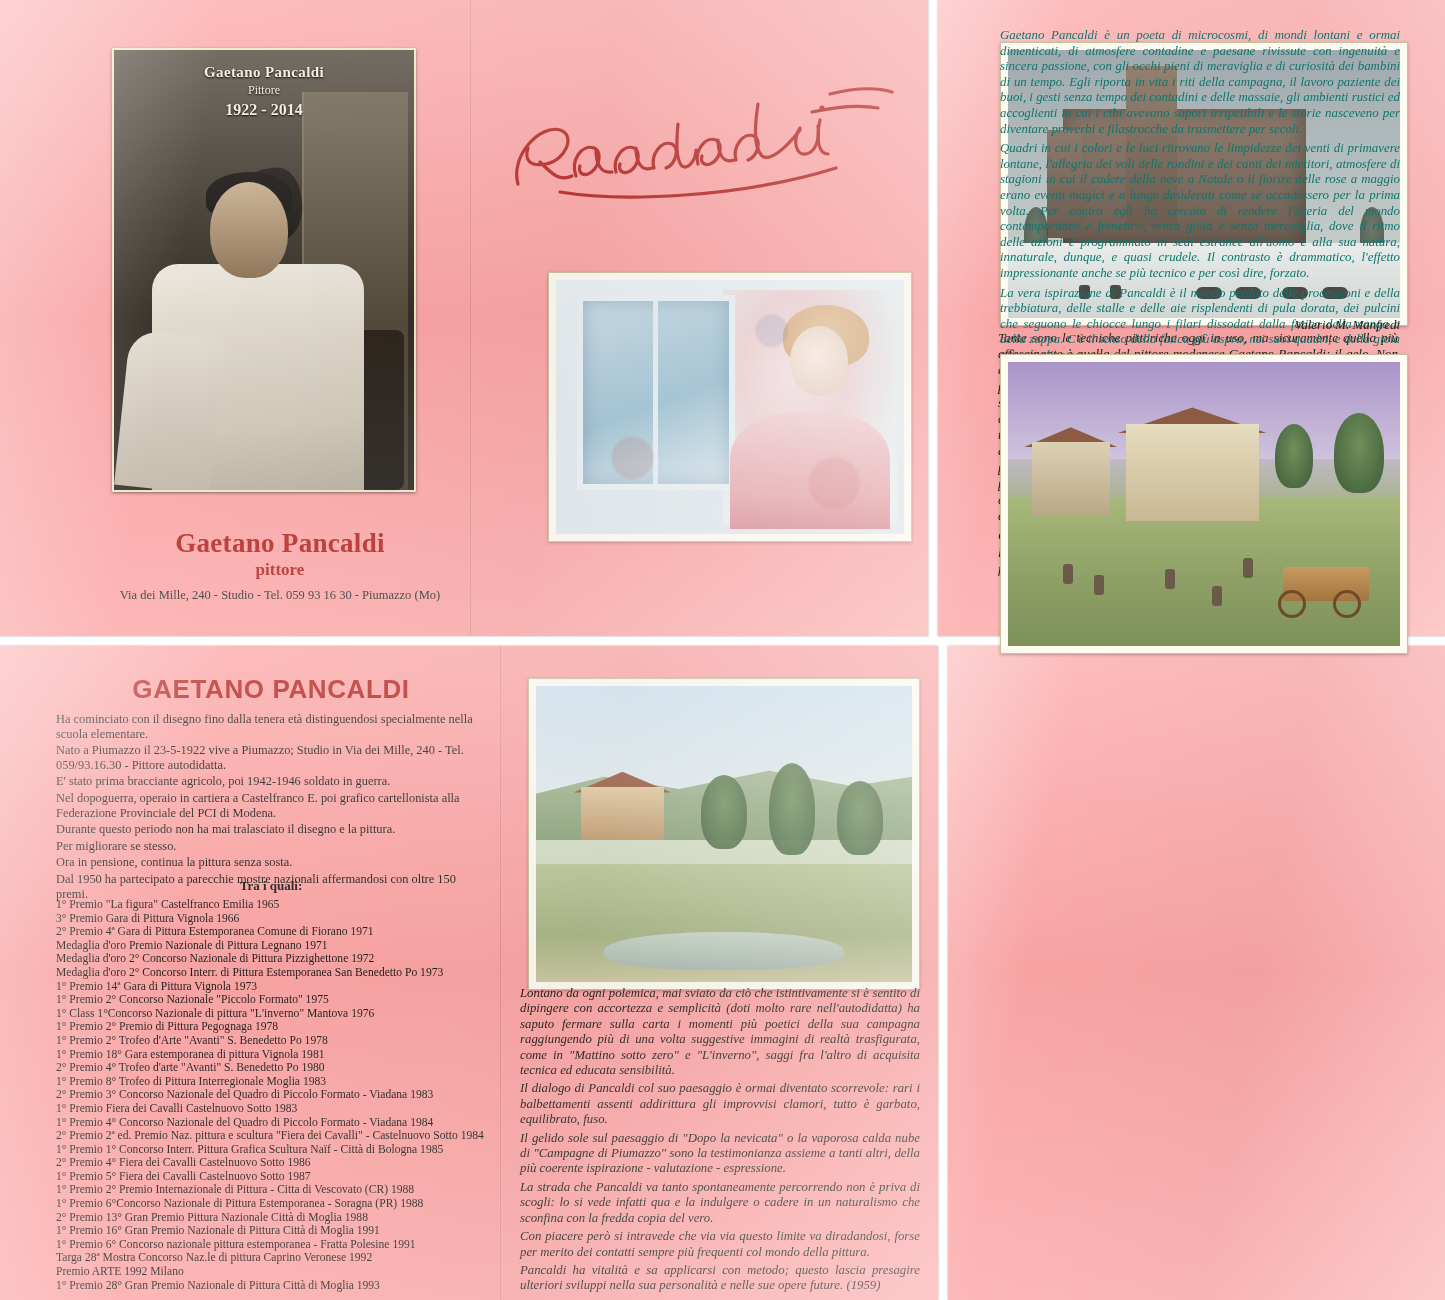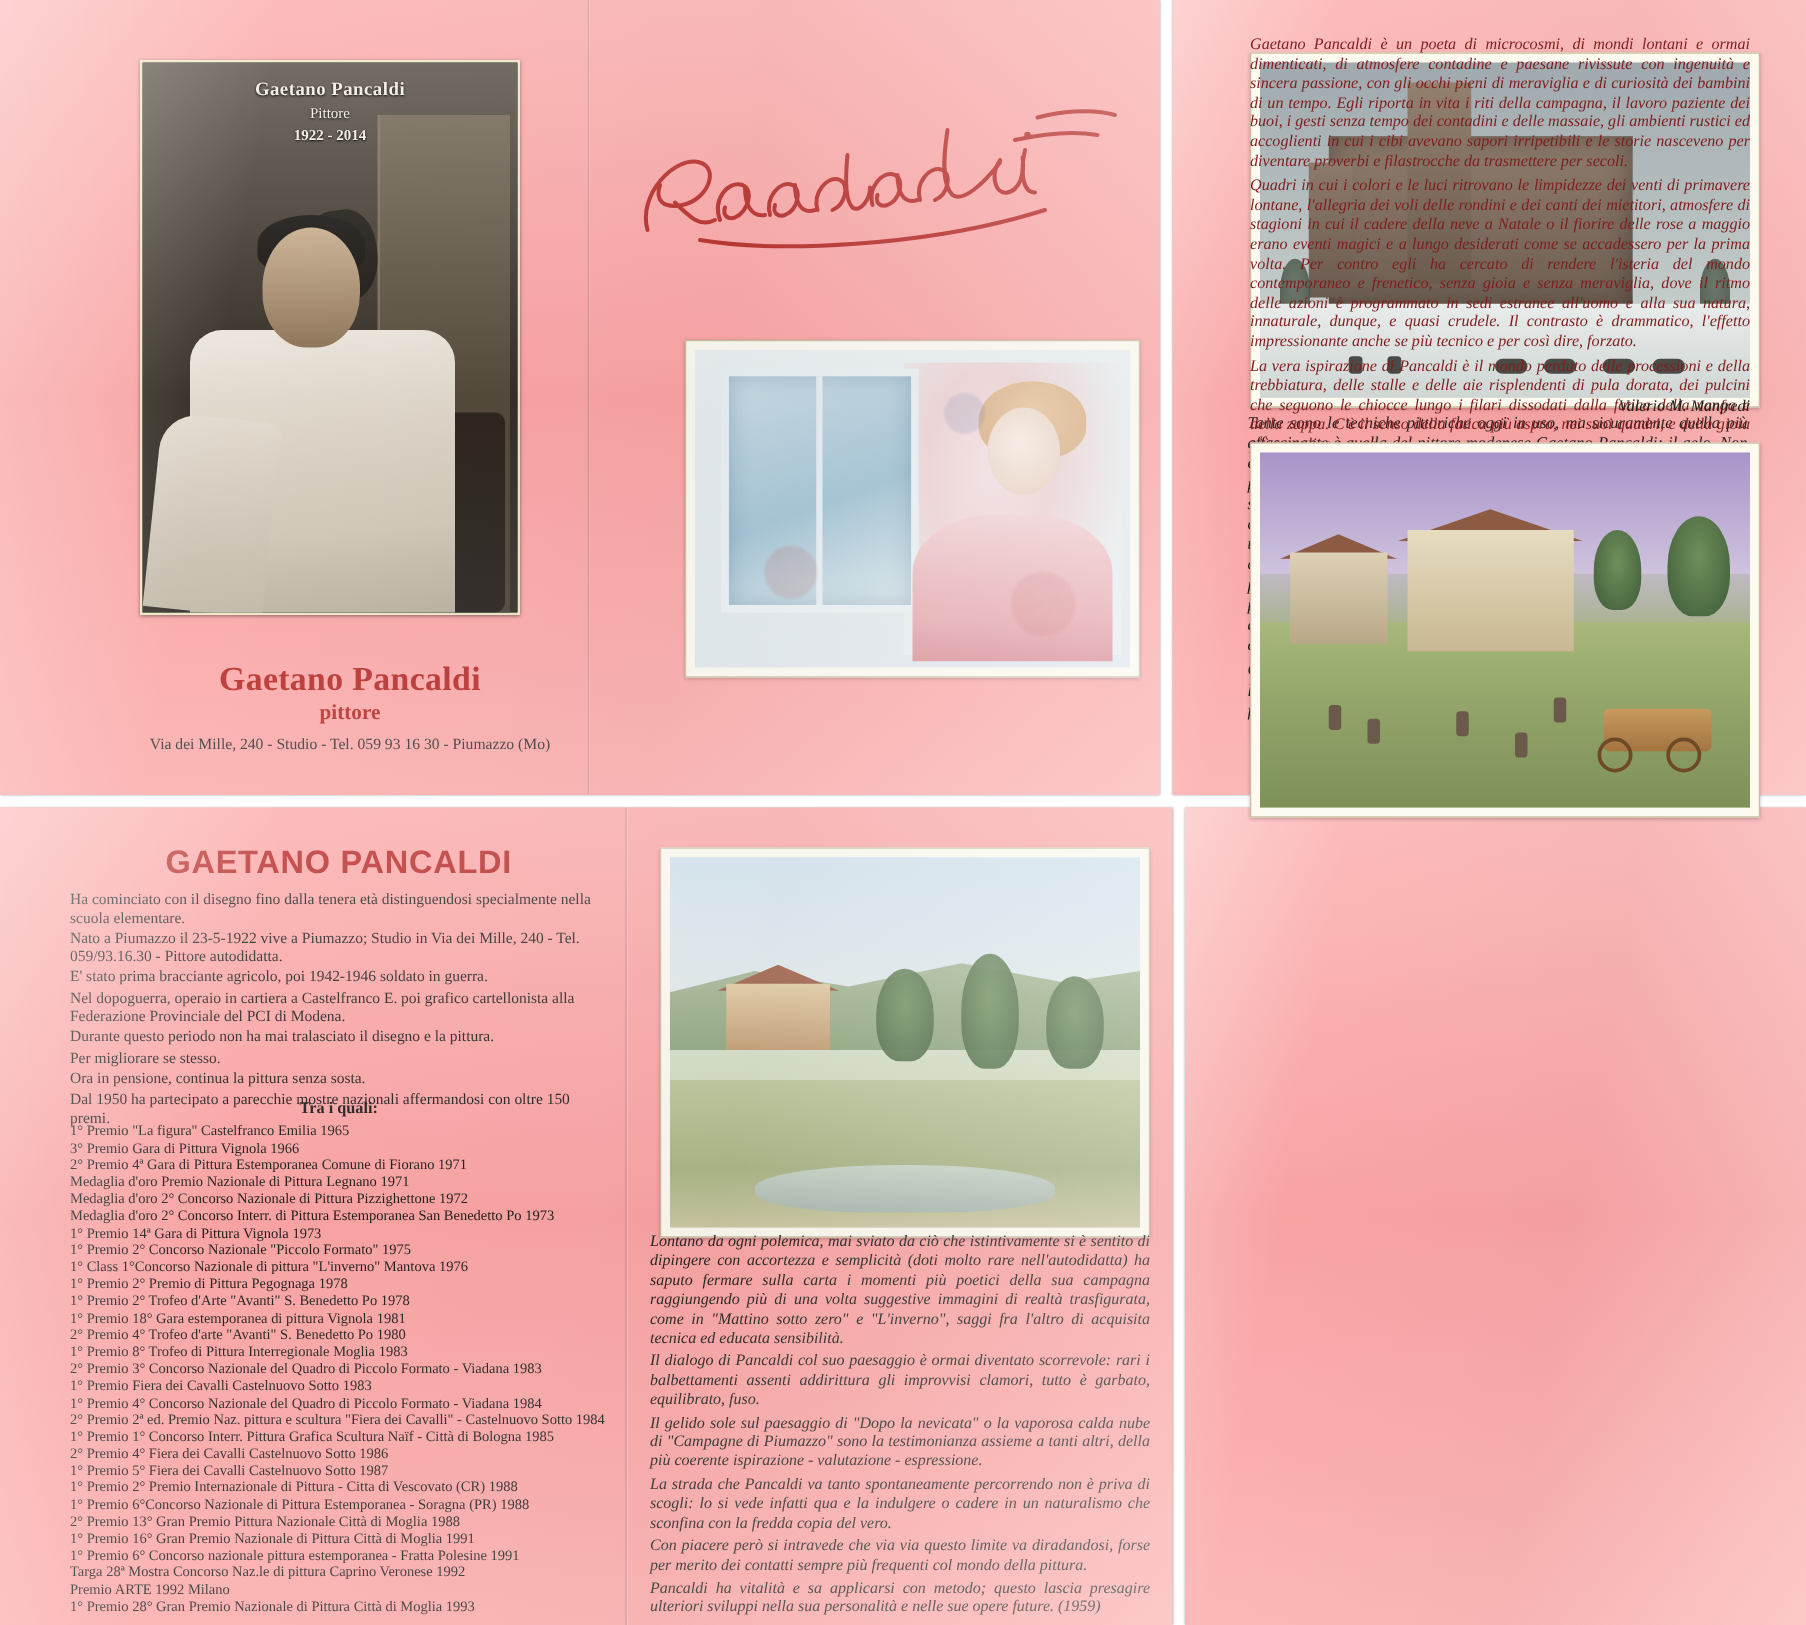--- a/index.html
+++ b/index.html
@@ -114,21 +114,21 @@
     position: absolute;
     left: 0; right: 0; top: 14px;
     text-align: center;
     color: #f3efe3;
     font-family: "Liberation Serif", serif;
     text-shadow: 0 1px 2px rgba(0,0,0,.9);
     z-index: 4;
   }
   .photo-caption .nm { font-size: 15px; font-weight: bold; letter-spacing: .4px; }
   .photo-caption .rl { font-size: 12px; margin-top: 2px; }
-  .photo-caption .yr { font-size: 12px; font-weight: bold; margin-top: 3px; }
+  .photo-caption .yr { font-size: 16px; font-weight: bold; margin-top: 3px; }
 
   .tl-name {
     position: absolute; left: 0; width: 560px; top: 528px;
     text-align: center;
     color: #b4231f;
     font-size: 27px;
     font-weight: bold;
     font-family: "Liberation Serif", serif;
     letter-spacing: .3px;
   }
@@ -334,21 +334,21 @@
   }
   .bl-crit p { margin: 0 0 3px 0; }
 
   
   .br-text {
     position: absolute;
     left: 1000px; top: 28px; width: 400px;
     font-style: italic;
     font-size: 12.9px;
     line-height: 15.6px;
-    color: #7f1d1d;
+    color: #0f766e;
     text-align: justify;
   }
   .br-text p { margin: 0 0 4px 0; }
 
   #art-village { left: 1000px; top: 354px; width: 392px; height: 284px; }
   #art-village .art {
     background: linear-gradient(180deg,#b9a7cf 0%,#c9bcd9 28%,#9fb07a 55%,#8aa06a 100%);
   }
   .av-sky { position:absolute; left:0; right:0; top:0; height:34%;
     background: linear-gradient(180deg,#a994c9,#cfc3dd); }

